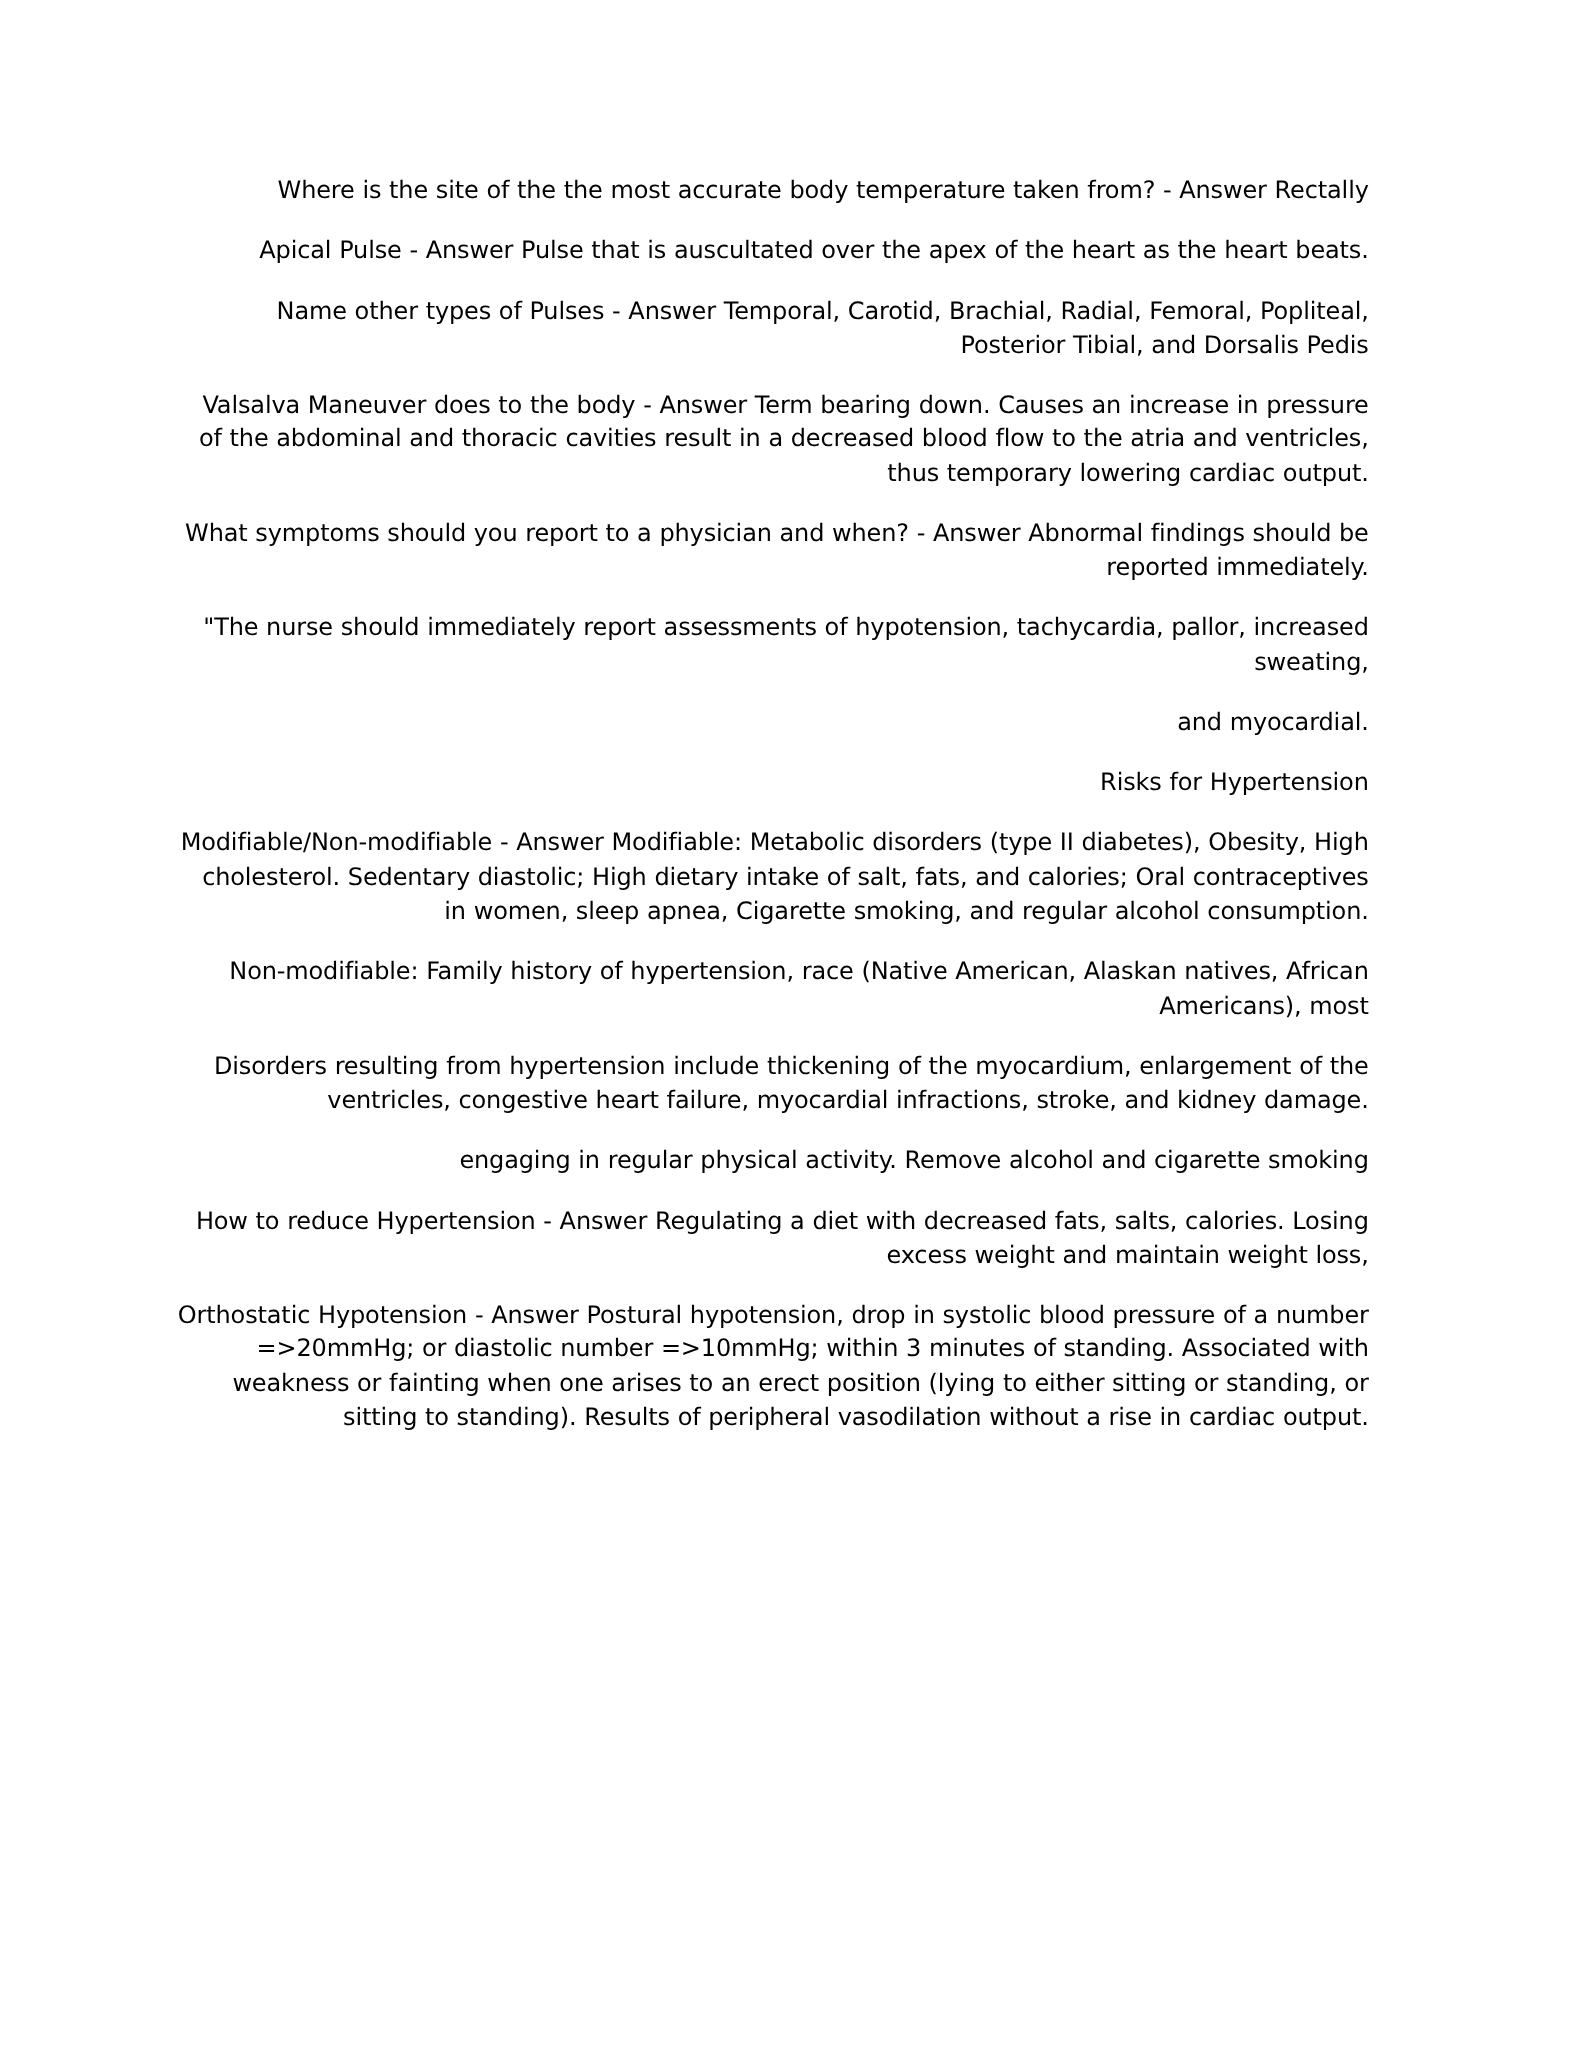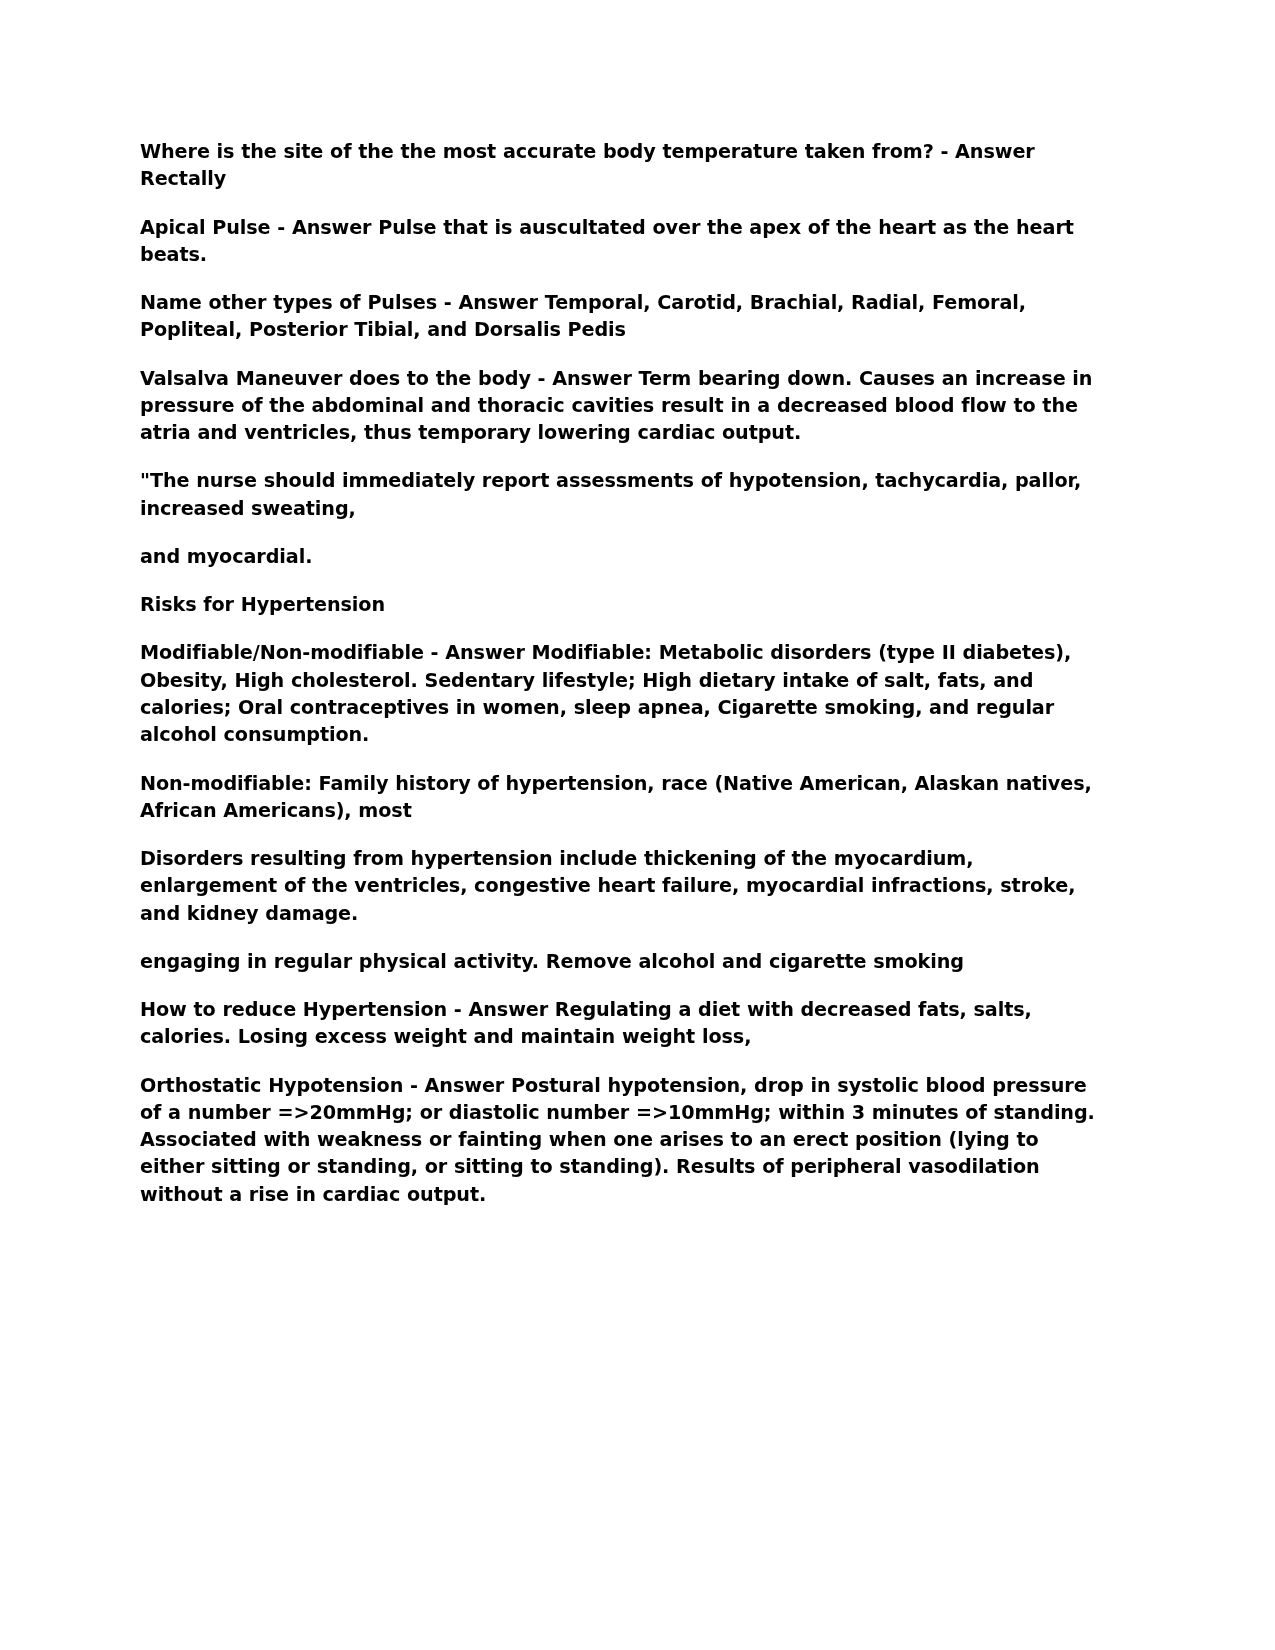--- a/index.html
+++ b/index.html
@@ -22,41 +22,42 @@
     box-sizing: border-box;
     padding: 138px 140px 0 140px;
   }
   .doc-body {
     width: 955px;
   }
   p.para {
     margin: 0 0 21px 0;
     font-size: 19.2px;
     line-height: 1.42;
-    font-weight: bold;
+    font-weight: normal;
     letter-spacing: -0.1px;
     word-spacing: 0.2px;
-    text-align: left;
+    text-align: right;
   }
   p.para:last-child {
     margin-bottom: 16px;
   }
 </style>
 </head>
 <body>
 
 <div class="page">
   <div class="doc-body">
     <p class="para">Where is the site of the the most accurate body temperature taken from? - Answer Rectally</p>
     <p class="para">Apical Pulse - Answer Pulse that is auscultated over the apex of the heart as the heart beats.</p>
     <p class="para">Name other types of Pulses - Answer Temporal, Carotid, Brachial, Radial, Femoral, Popliteal, Posterior Tibial, and Dorsalis Pedis</p>
     <p class="para">Valsalva Maneuver does to the body - Answer Term bearing down. Causes an increase in pressure of the abdominal and thoracic cavities result in a decreased blood flow to the atria and ventricles, thus temporary lowering cardiac output.</p>
+    <p class="para">What symptoms should you report to a physician and when? - Answer Abnormal findings should be reported immediately.</p>
     <p class="para">"The nurse should immediately report assessments of hypotension, tachycardia, pallor, increased sweating,</p>
     <p class="para">and myocardial.</p>
     <p class="para">Risks for Hypertension</p>
-    <p class="para">Modifiable/Non-modifiable - Answer Modifiable: Metabolic disorders (type II diabetes), Obesity, High cholesterol. Sedentary lifestyle; High dietary intake of salt, fats, and calories; Oral contraceptives in women, sleep apnea, Cigarette smoking, and regular alcohol consumption.</p>
+    <p class="para">Modifiable/Non-modifiable - Answer Modifiable: Metabolic disorders (type II diabetes), Obesity, High cholesterol. Sedentary diastolic; High dietary intake of salt, fats, and calories; Oral contraceptives in women, sleep apnea, Cigarette smoking, and regular alcohol consumption.</p>
     <p class="para">Non-modifiable: Family history of hypertension, race (Native American, Alaskan natives, African Americans), most</p>
     <p class="para">Disorders resulting from hypertension include thickening of the myocardium, enlargement of the ventricles, congestive heart failure, myocardial infractions, stroke, and kidney damage.</p>
     <p class="para">engaging in regular physical activity. Remove alcohol and cigarette smoking</p>
     <p class="para">How to reduce Hypertension - Answer Regulating a diet with decreased fats, salts, calories. Losing excess weight and maintain weight loss,</p>
     <p class="para">Orthostatic Hypotension - Answer Postural hypotension, drop in systolic blood pressure of a number =&gt;20mmHg; or diastolic number =&gt;10mmHg; within 3 minutes of standing. Associated with weakness or fainting when one arises to an erect position (lying to either sitting or standing, or sitting to standing). Results of peripheral vasodilation without a rise in cardiac output.</p>
   </div>
 </div>
 
 </body></html>

